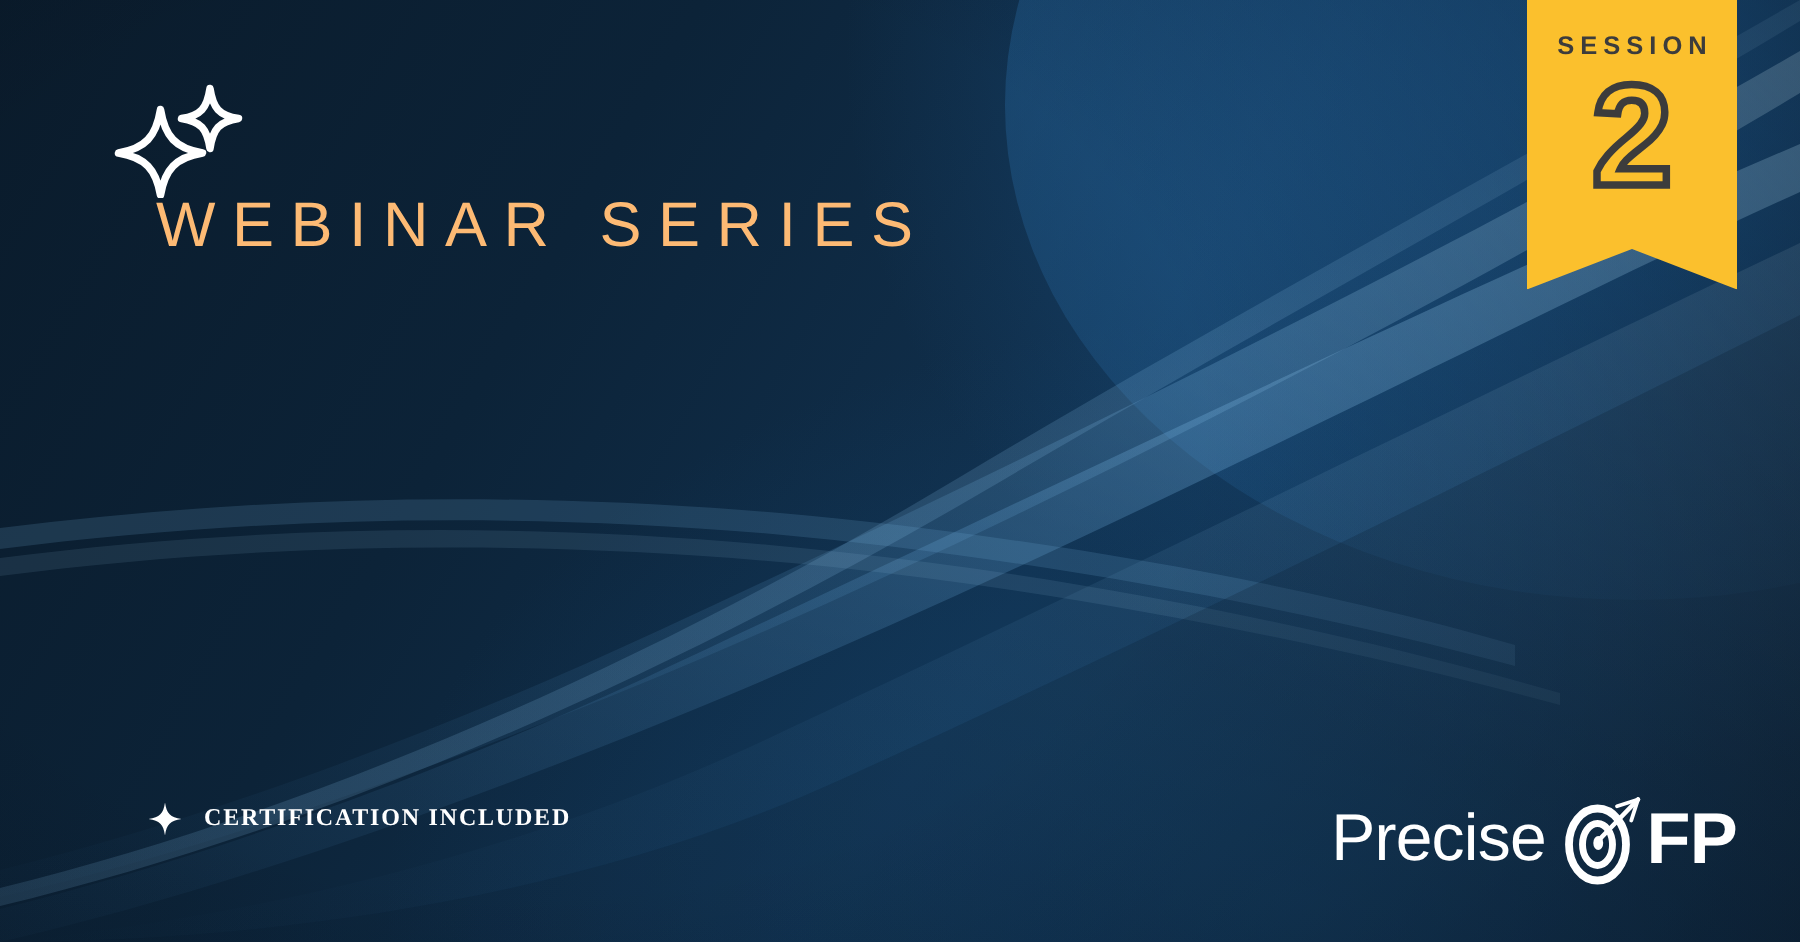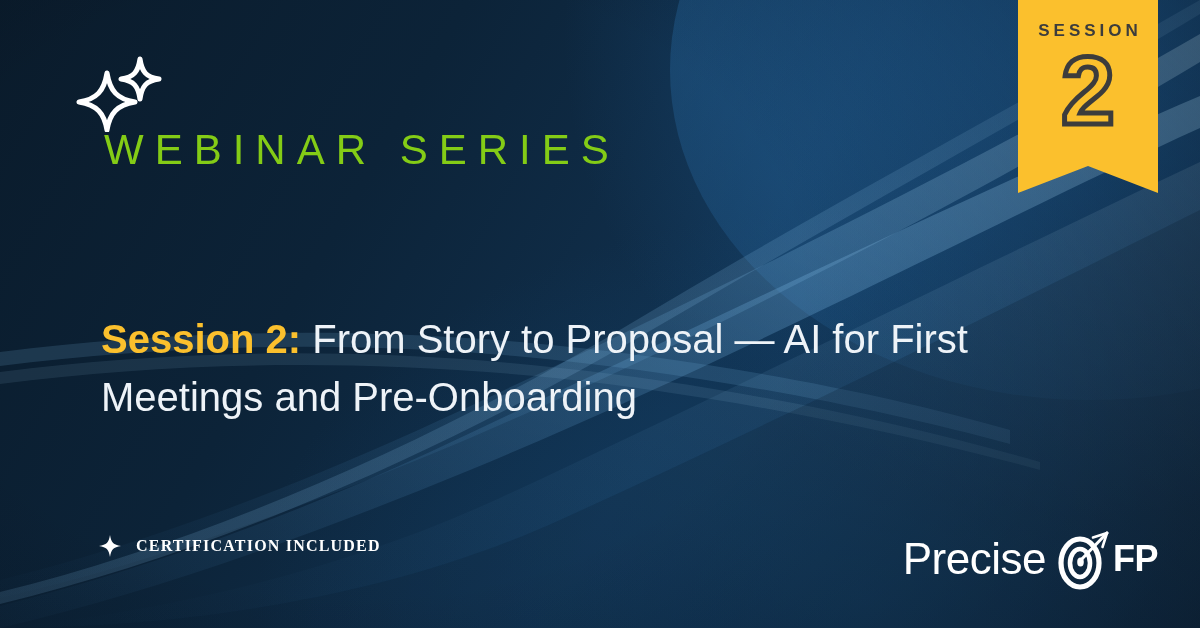--- a/index.html
+++ b/index.html
@@ -90,21 +90,21 @@
     font-weight: 700;
     letter-spacing: -1.5px;
     color: #ffffff;
     white-space: nowrap;
   }
   .subtitle {
     margin: 14px 0 0 3px;
     font-size: 42px;
     font-weight: 500;
     letter-spacing: 11px;
-    color: #84cc16;
+    color: #fdba74;
     white-space: nowrap;
   }
 
   
   .session-desc {
     position: absolute;
     left: 101px;
     top: 310px;
     width: 960px;
     font-size: 40px;
@@ -142,21 +142,21 @@
     display: flex;
     align-items: center;
   }
   .logo-precise {
     font-size: 44px;
     font-weight: 400;
     letter-spacing: -0.5px;
     color: #ffffff;
   }
   .logo-fp {
-    font-size: 36px;
+    font-size: 48px;
     font-weight: 700;
     letter-spacing: -0.5px;
     color: #ffffff;
     margin-left: -2px;
   }
   .logo-mark {
     margin: 0 1px 0 6px;
     display: block;
   }
 </style>
@@ -215,23 +215,20 @@
 
   <div class="ribbon">
     <div class="ribbon-label">SESSION</div>
     <div class="ribbon-number">2</div>
   </div>
 
   <div class="headline">
     <div class="subtitle">WEBINAR SERIES</div>
   </div>
 
-  <div class="session-desc">
-    <span class="lead">Session 2:</span><span> From Story to Proposal — AI for First Meetings and Pre-Onboarding</span>
-  </div>
 
   <div class="cert-badge">
     <svg width="22" height="22" viewBox="0 0 22 22">
       <path fill="#ffffff" d="M11,0 C12.2,7.6 14.4,9.8 22,11 C14.4,12.2 12.2,14.4 11,22 C9.8,14.4 7.6,12.2 0,11 C7.6,9.8 9.8,7.6 11,0 Z"></path>
     </svg>
     <span class="cert-text">CERTIFICATION INCLUDED</span>
   </div>
 
   <div class="logo">
     <span class="logo-precise">Precise</span>

